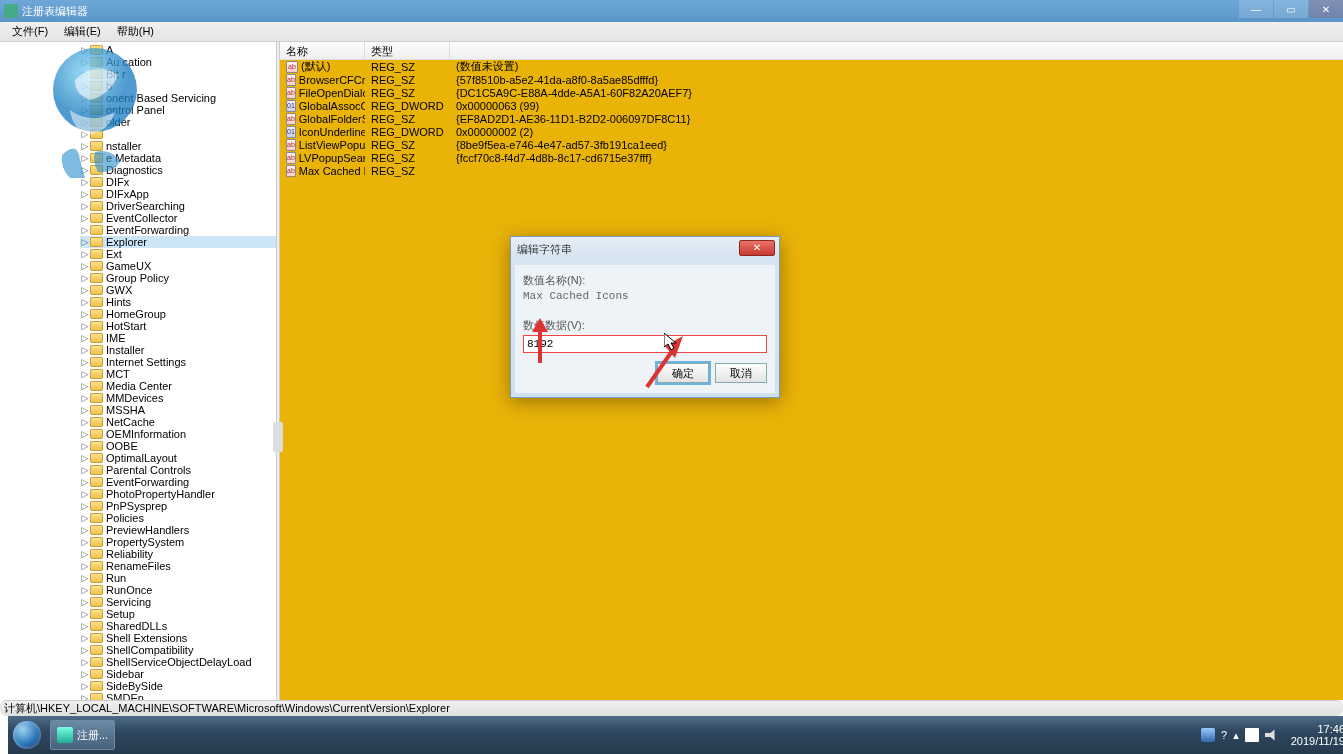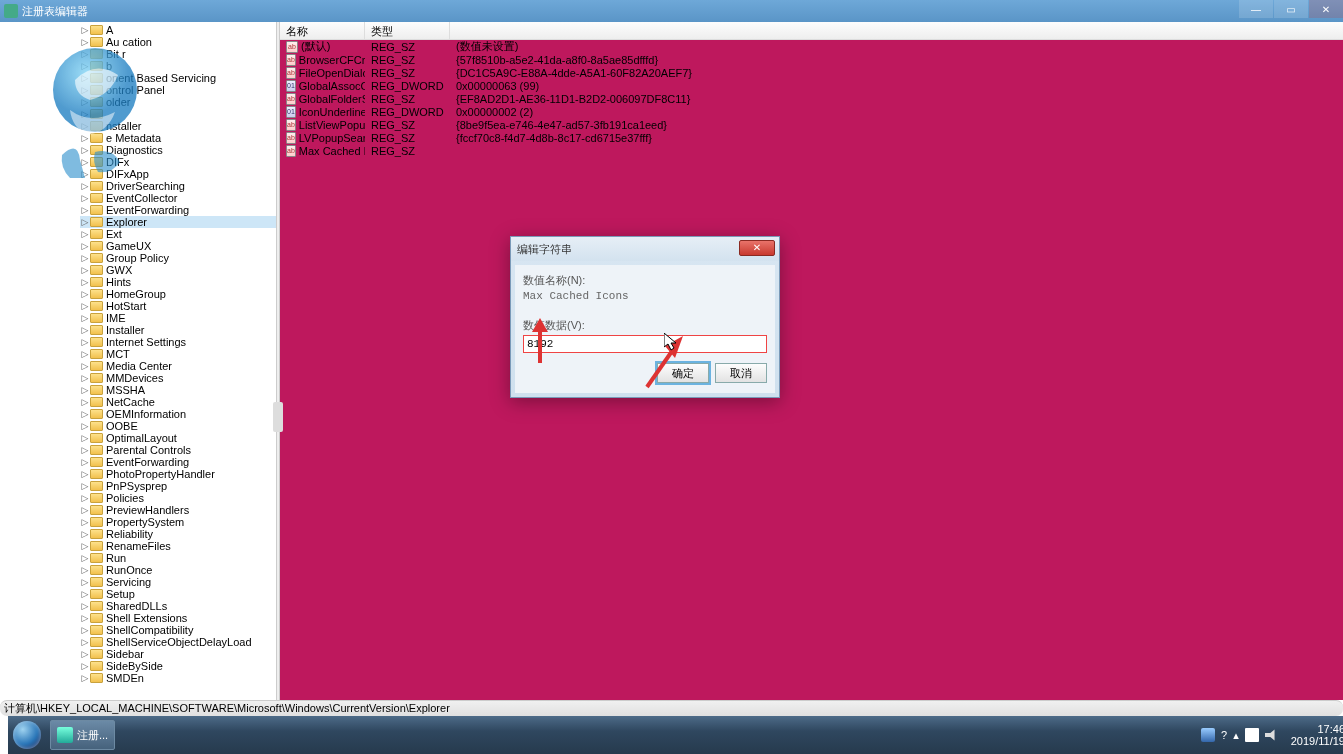--- a/index.html
+++ b/index.html
@@ -21,21 +21,21 @@
 .divider .grip { position: absolute; left: -4px; top: 380px; width: 10px; height: 30px; background: #ddd; border-radius: 2px; }
 
 .tree { width: 276px; overflow: hidden; background: #fff; padding-top: 2px; position: relative; }
 .tree-inner { padding-left: 80px; }
 .tree-item { display: flex; align-items: center; height: 12px; line-height: 12px; white-space: nowrap; cursor: default; position: relative; }
 .tree-item .twisty { width:10px; text-align:center; color:#666; font-size:9px; display:inline-block; }
 .tree-item .folder { width:13px; height:10px; background:linear-gradient(#fde18b,#f2c14e); border:1px solid #c9a23d; border-radius:1px; margin-right:3px; display:inline-block; }
 .tree-item.selected { background:#cde6f7; }
 .tree-item span.label { padding-right:6px; }
 
-.list { flex:1; background:#be185d; overflow:hidden; }
+.list { flex:1; background:#eab308; overflow:hidden; }
 .list-header { display:flex; height:18px; background:linear-gradient(#fdfdfd,#eee); border-bottom:1px solid #ddd; font-size:11px; }
 .list-header div { padding:2px 6px; border-right:1px solid #ddd; }
 .list-row { display:flex; height:13px; align-items:center; font-size:11px; }
 .list-row .c1 { width:85px; padding-left:6px; display:flex; align-items:center; overflow:hidden; white-space:nowrap; }
 .list-row .c2 { width:85px; padding-left:6px; }
 .list-row .c3 { flex:1; padding-left:6px; white-space:nowrap; }
 .regicon { width:12px; height:12px; margin-right:3px; display:inline-block; border:1px solid #888; border-radius:1px; font-size:7px; text-align:center; line-height:10px; }
 .regicon.sz { background:linear-gradient(#fee,#fcc); color:#a33; }
 .regicon.dw { background:linear-gradient(#eef,#cce); color:#336; }
 
@@ -80,20 +80,25 @@
 
 <div class="window">
   <div class="titlebar">
     <span class="icon-app"></span>
     <span>注册表编辑器</span>
     <div class="controls">
       <div class="ctrl">—</div>
       <div class="ctrl">▭</div>
       <div class="ctrl close">✕</div>
     </div>
+  </div>
+  <div class="menubar">
+    <span>文件(F)</span>
+    <span>编辑(E)</span>
+    <span>帮助(H)</span>
   </div>
   <div class="client">
     <div class="tree">
       <div class="tree-inner" id="tree-inner">
           <div class="tree-item">
             <span class="twisty">▷</span>
             <span class="folder"></span>
             <span class="label">A</span>
           </div>
           <div class="tree-item">

